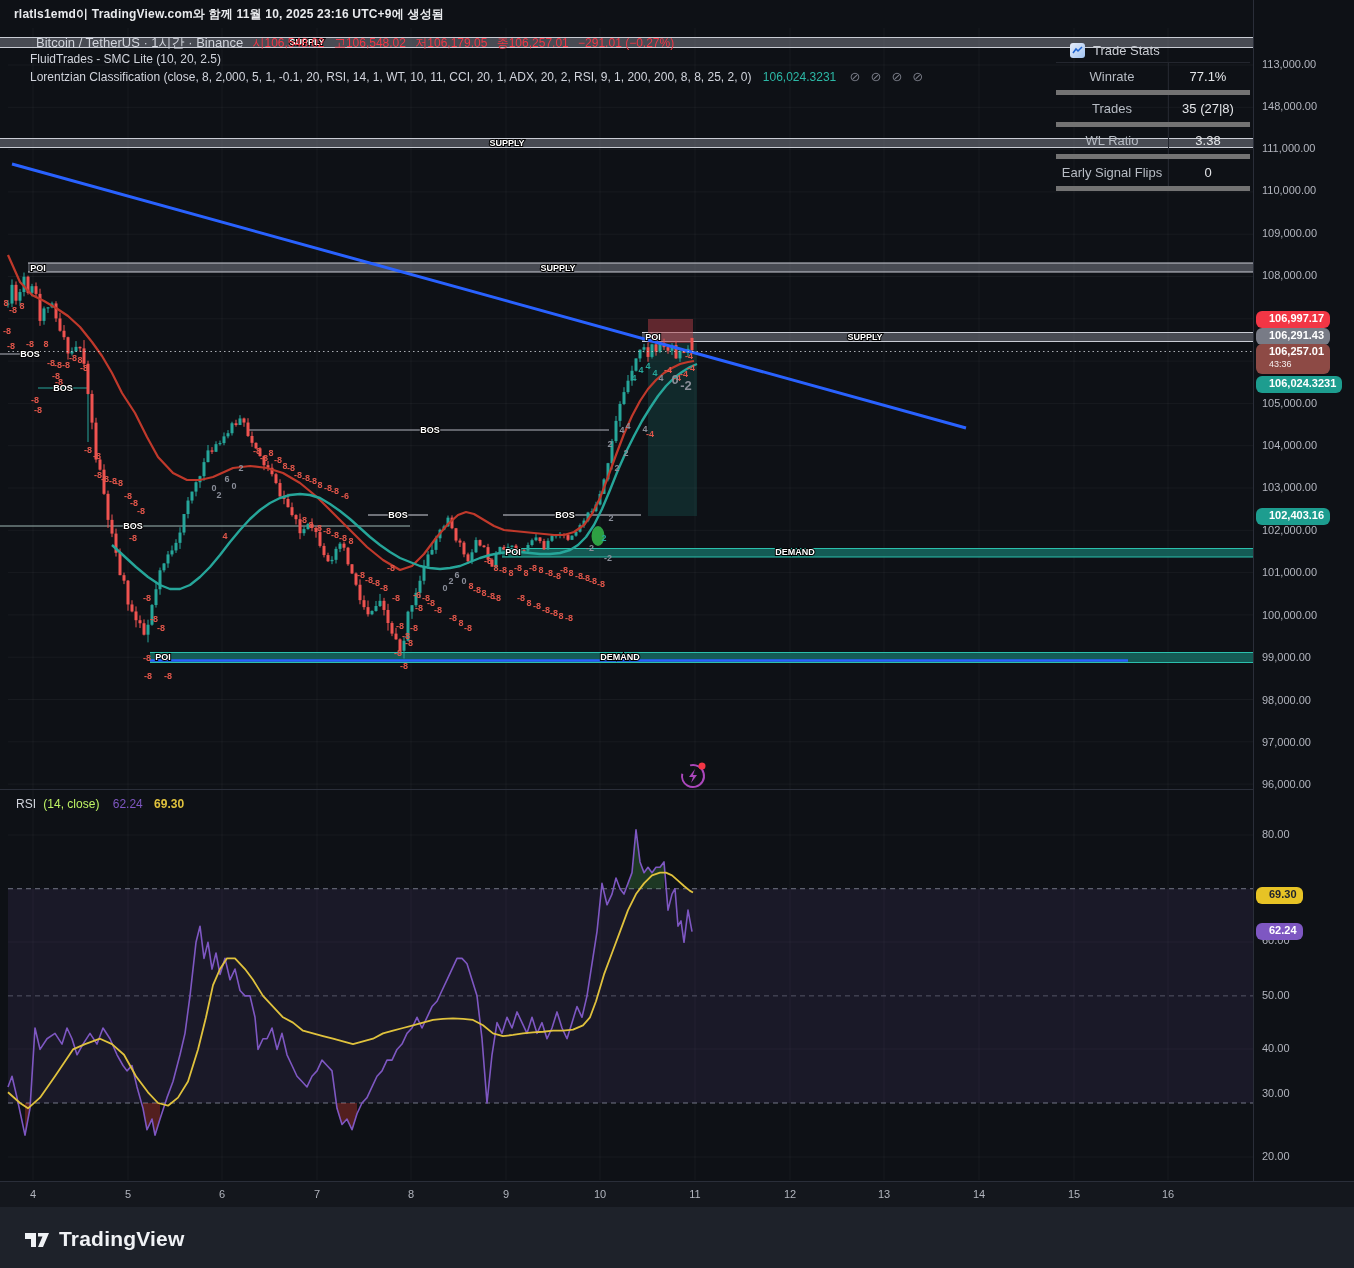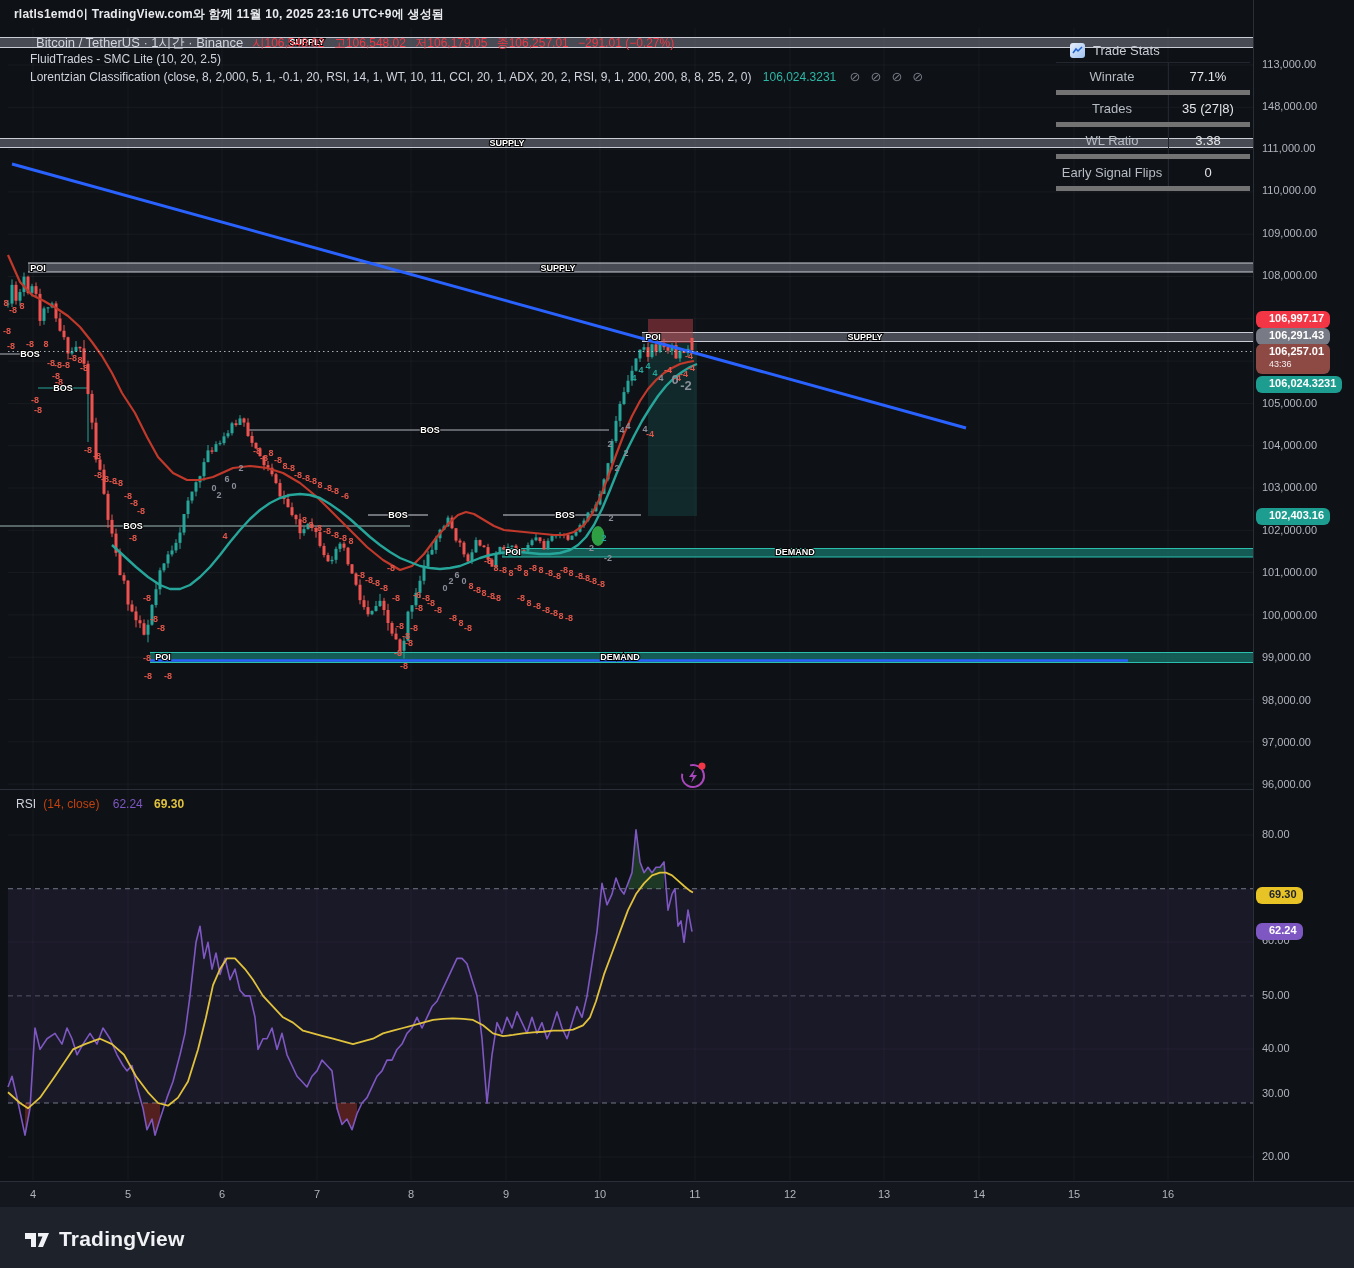--- a/index.html
+++ b/index.html
@@ -18,21 +18,21 @@
   #trade-stats{left:1056px;top:38px;width:194px;font-size:13px;color:#c9ccd3;}
   #trade-stats .hdr{display:flex;align-items:center;height:24px;border-bottom:1px solid #23262e;}
   #trade-stats .hdr .ticon{width:15px;height:15px;border-radius:3px;margin-right:8px;margin-left:14px;
      background:linear-gradient(135deg,#e8eefc,#9fc2f0);display:inline-block;position:relative;}
   #trade-stats .ticon svg{position:absolute;left:1px;top:1px;}
   .ts-row{display:flex;height:27px;align-items:center;border-bottom:5px solid #737373;}
   .ts-row .l{width:112px;text-align:center;color:#b7bcc4;}
   .ts-row .v{width:78px;text-align:left;color:#e3e5e8;border-left:1px solid #23262e;height:100%;
      display:flex;align-items:center;justify-content:center;}
   #rsi-legend{left:16px;top:797px;font-size:12px;white-space:nowrap;}
-  #rsi-legend .p{color:#c2410c;margin-left:4px;}
+  #rsi-legend .p{color:#bef264;margin-left:4px;}
   #rsi-legend .v1{color:#7e57c2;margin-left:10px;}
   #rsi-legend .v2{color:#e0c23d;margin-left:8px;font-weight:bold;}
   #price-axis .tick,#rsi-axis .tick{position:absolute;left:8px;font-size:11px;color:#b2b5be;}
   .ptag{position:absolute;left:2px;font-size:11px;font-weight:bold;border-radius:6px;
         padding:1px 6px 1px 13px;line-height:13px;white-space:nowrap;}
   .ptag .sub{font-weight:normal;font-size:9px;opacity:.9;}
   #time-axis{left:0;top:1181px;width:1354px;height:26px;background:#14171d;border-top:1px solid #2a2e39;}
   #time-axis .t{position:absolute;top:6px;font-size:11px;color:#b2b5be;transform:translateX(-50%);}
   #bottom-bar{left:0;top:1207px;width:1354px;height:61px;background:#1e222a;}
   #logo{position:absolute;left:24px;top:20px;display:flex;align-items:flex-start;}

